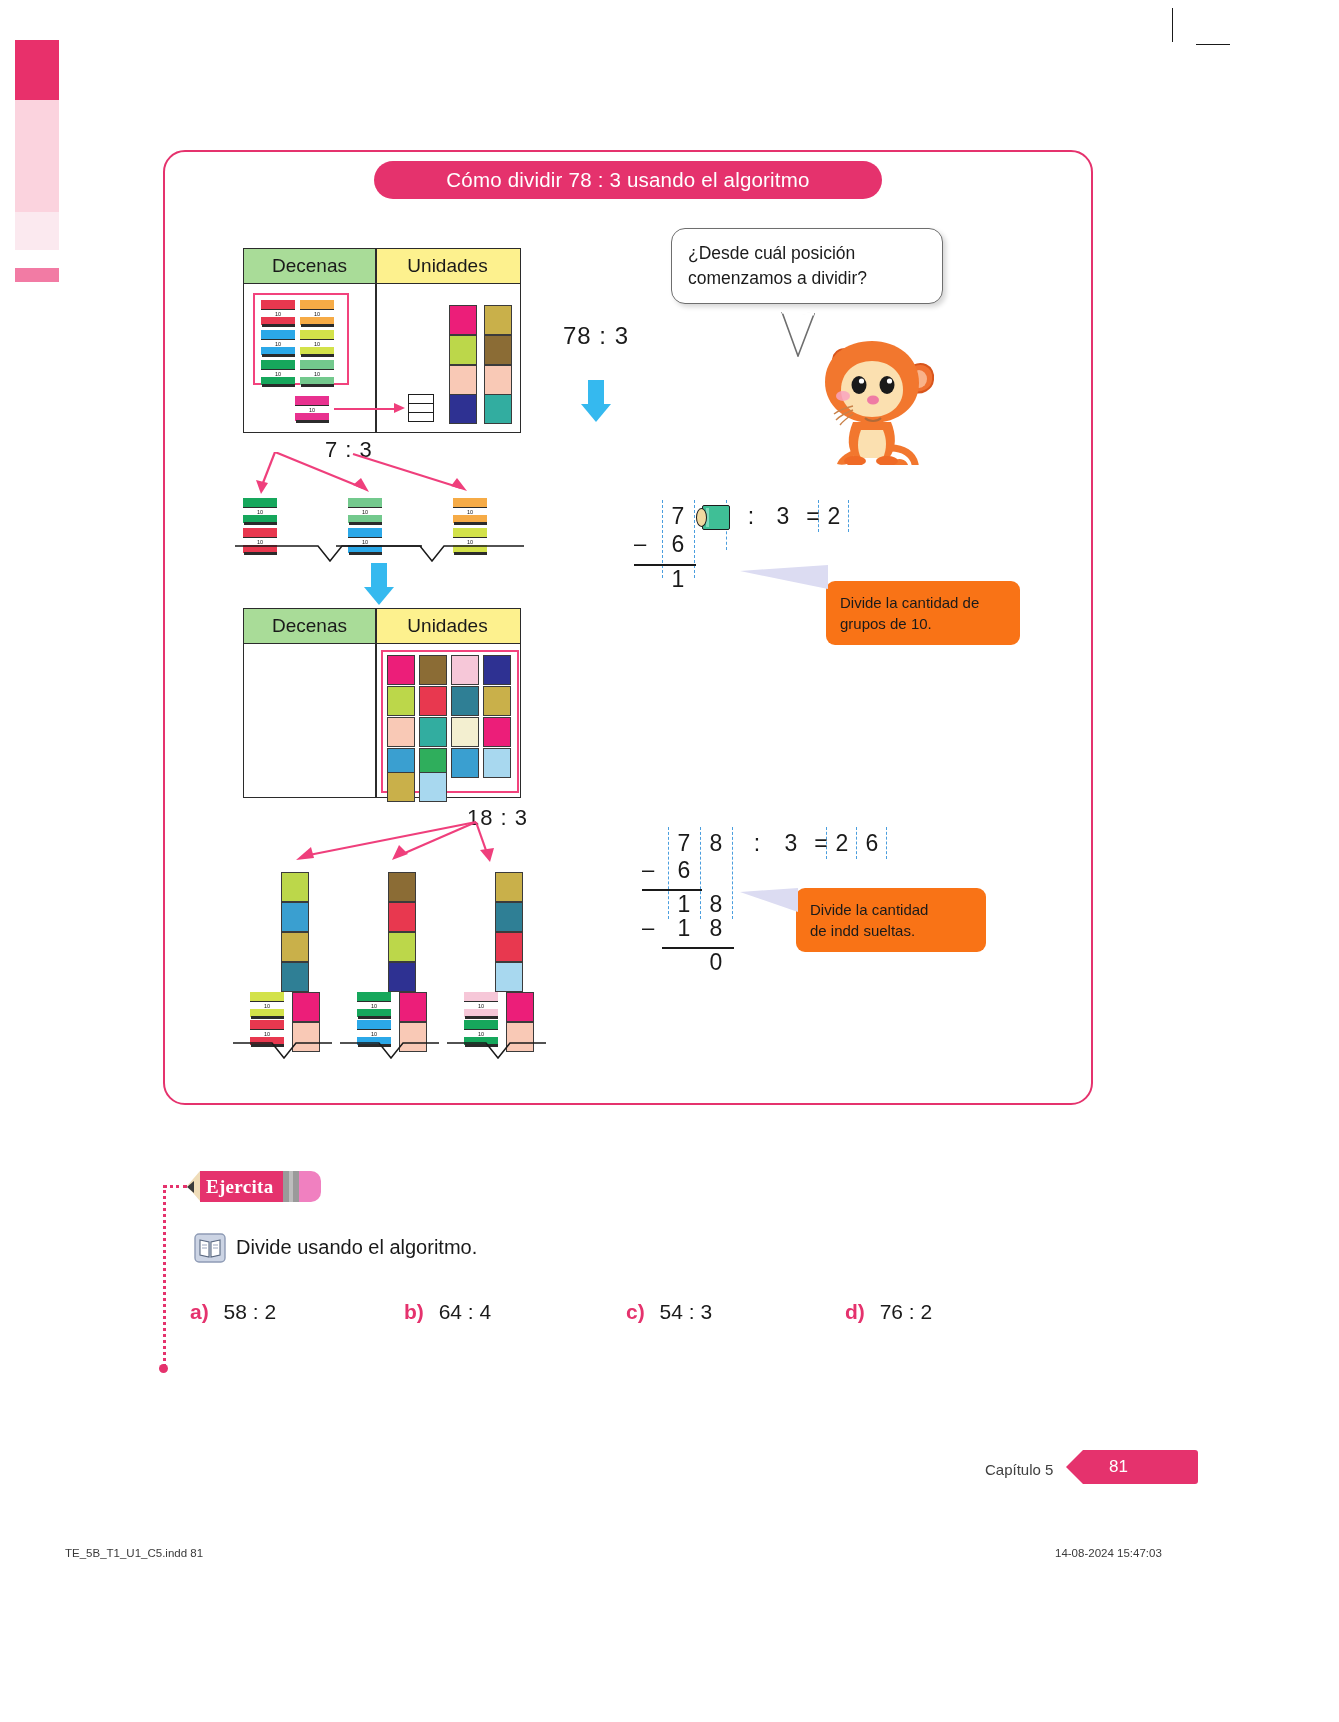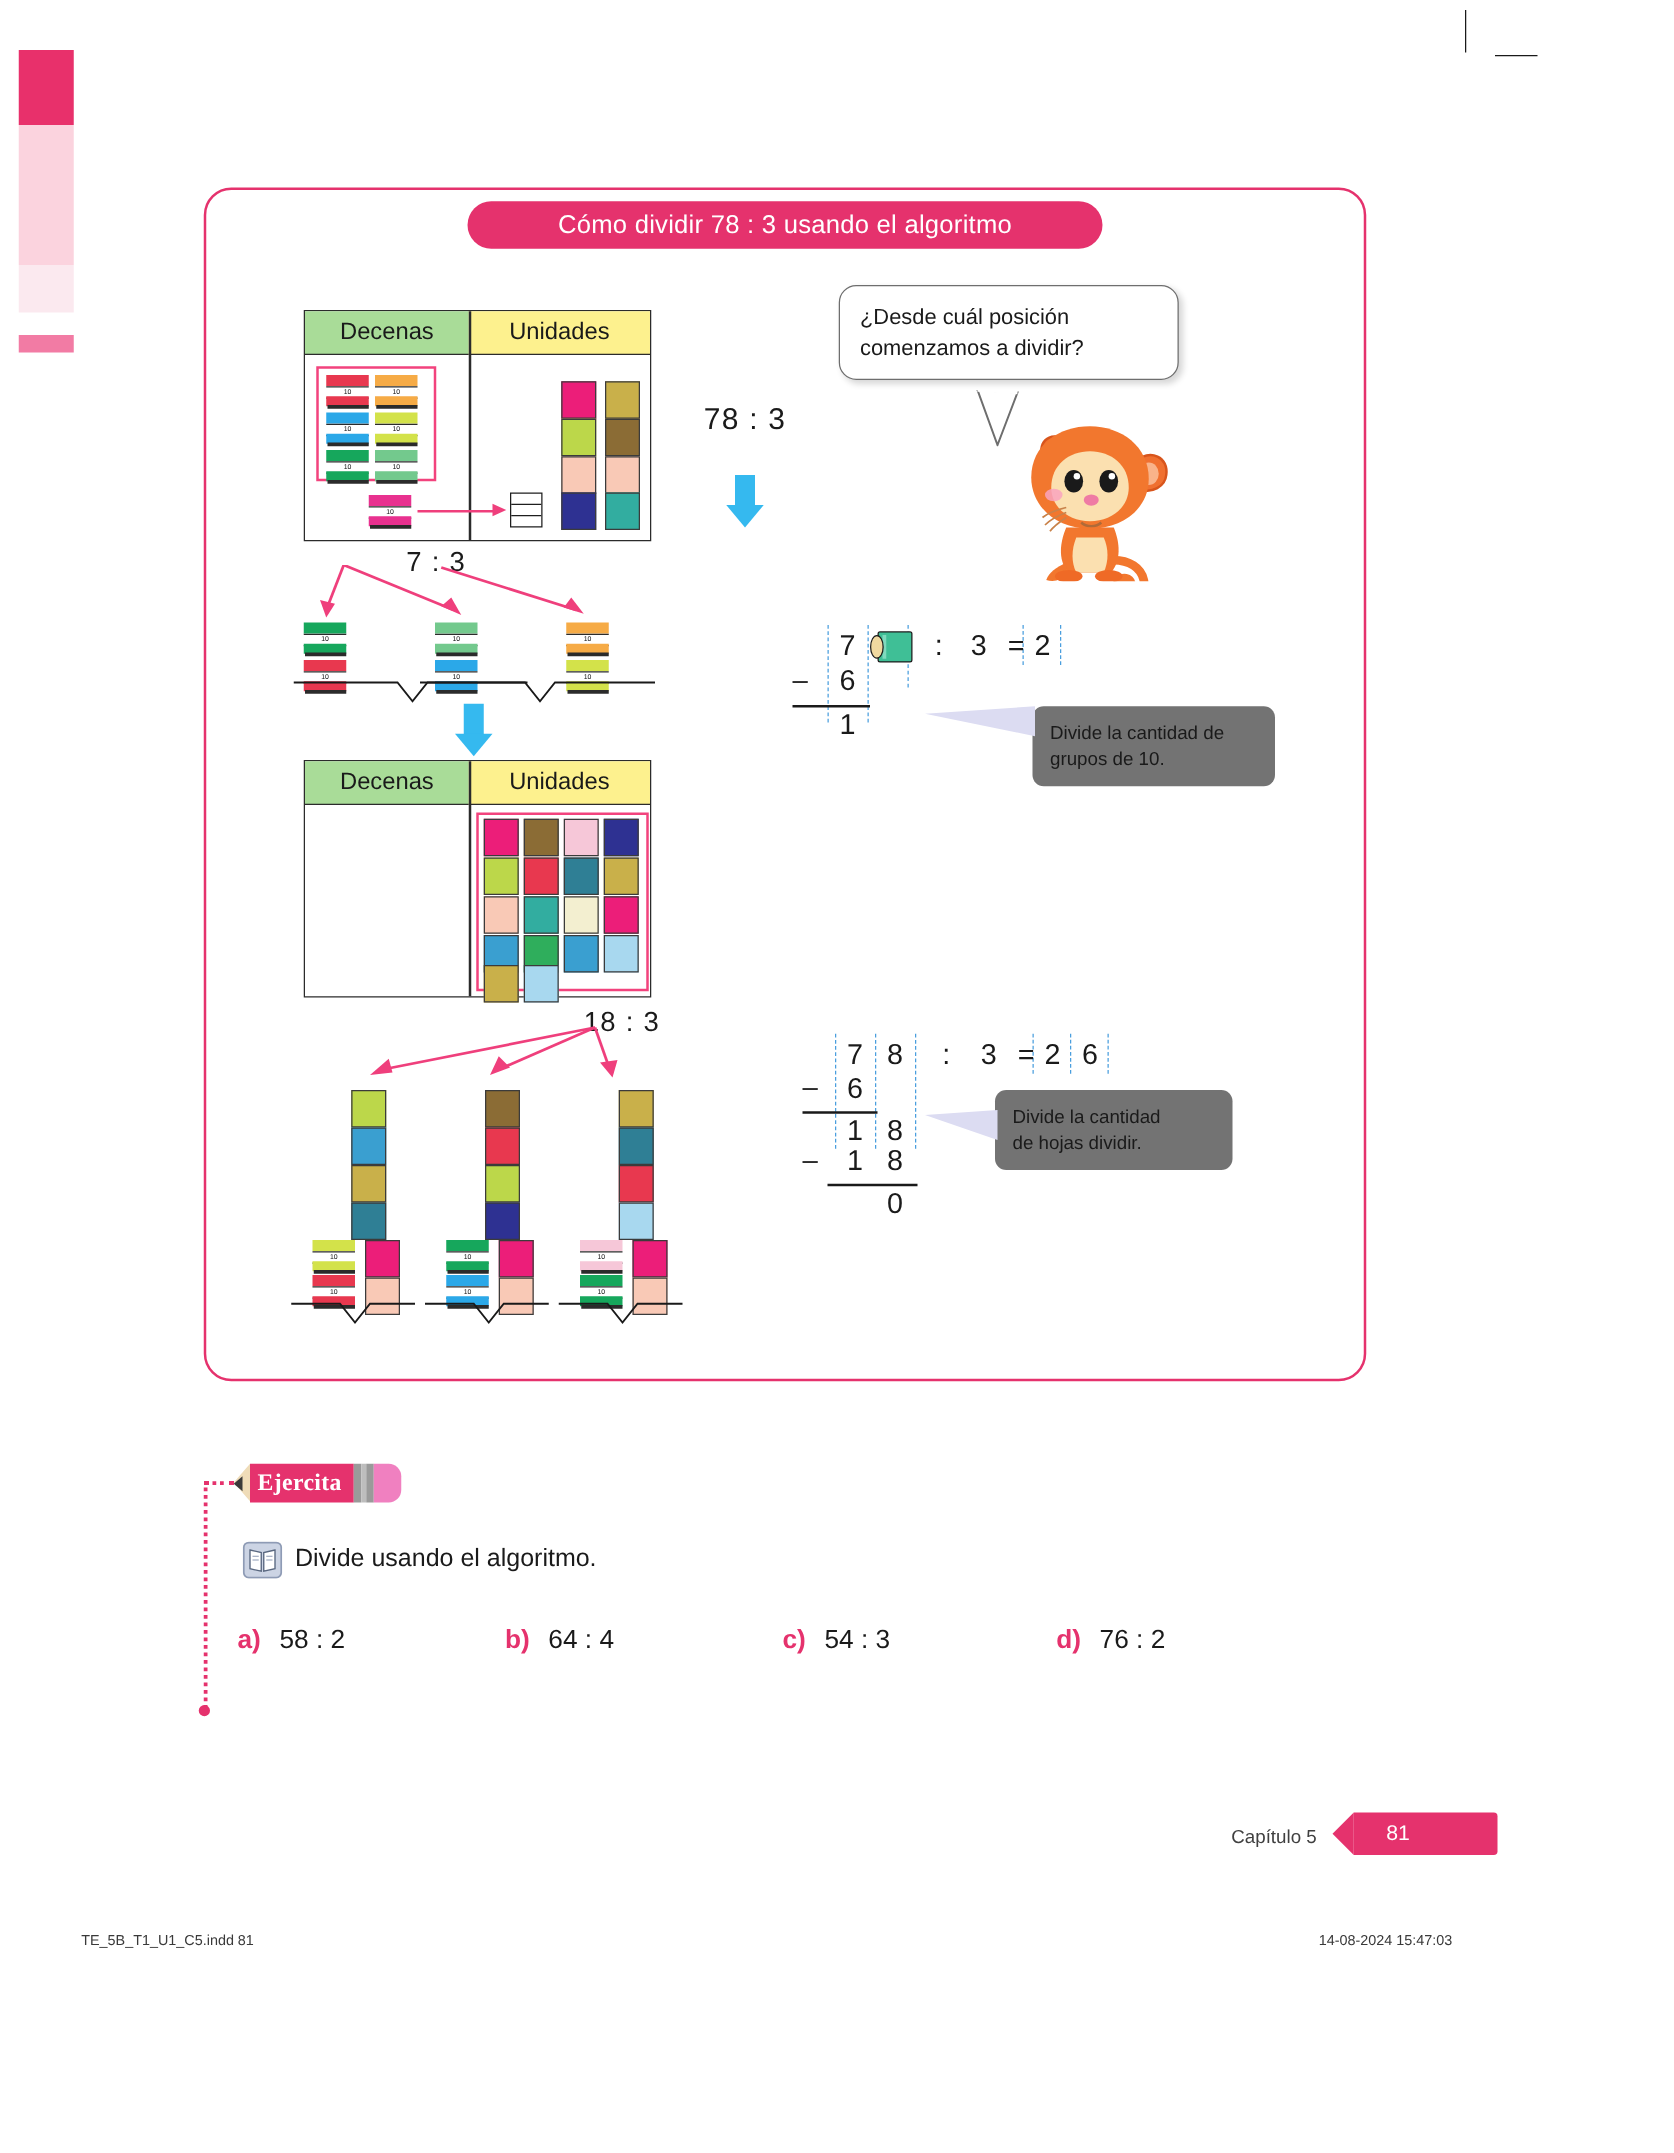--- a/index.html
+++ b/index.html
@@ -57,22 +57,22 @@
 
   
   .expr{position:absolute;font-size:22px;color:#1a1a1a;letter-spacing:1px;white-space:nowrap;}
 
   
   .bubble{position:absolute;background:#fff;border:1.6px solid #6e6e6e;border-radius:14px;
           box-shadow:3px 3px 5px rgba(0,0,0,.16);box-sizing:border-box;padding:12px 16px;
           font-size:17.5px;line-height:1.42;color:#1a1a1a;}
 
   
-  .callout{position:absolute;background:#737373;border-radius:9px;box-sizing:border-box;
-           padding:11px 14px;font-size:15px;line-height:1.4;color:#1a1a1a;}
+  .callout{position:absolute;background:#f97316;border-radius:9px;box-sizing:border-box;
+           padding:11px 14px;font-size:15px;line-height:1.4;color:#1a1a1a;margin-top:16px;}
 
   
   .algo{position:absolute;font-size:23px;color:#1a1a1a;}
   .algo .cell{position:absolute;text-align:center;width:26px;}
   .algo .vdash{position:absolute;width:0;border-left:1.6px dashed #4a9ede;}
   .algo .hrule{position:absolute;height:1.7px;background:#1a1a1a;}
   .algo .minus{position:absolute;font-size:22px;}
 
   
   .cap{position:absolute;width:34px;height:25px;}
@@ -453,21 +453,21 @@
 
   <div class="minus" style="left:2px;top:90px;">–</div>
   <div class="cell" style="left:31px;top:90px;">1</div>
   <div class="cell" style="left:63px;top:90px;">8</div>
   <div class="hrule" style="left:22px;top:122px;width:72px;"></div>
   <div class="cell" style="left:63px;top:124px;">0</div>
 </div>
 
 <div class="callout" style="left:796px;top:872px;width:190px;">
   <div>Divide la cantidad</div>
-  <div>de hojas dividir.</div>
+  <div>de indd sueltas.</div>
 </div>
 <svg style="position:absolute;left:740px;top:888px;" width="60" height="28">
   <polygon points="0,4 58,0 58,24" fill="#dcdcf2"></polygon>
 </svg>
 
 <div class="ej-dots-h" style="left:163px;top:1185px;width:24px;"></div>
 <div class="ej-dots" style="left:163px;top:1185px;height:182px;"></div>
 <div class="ej-dot-end" style="left:159px;top:1364px;"></div>
 
 <div class="pencil" style="left:187px;top:1171px;">

